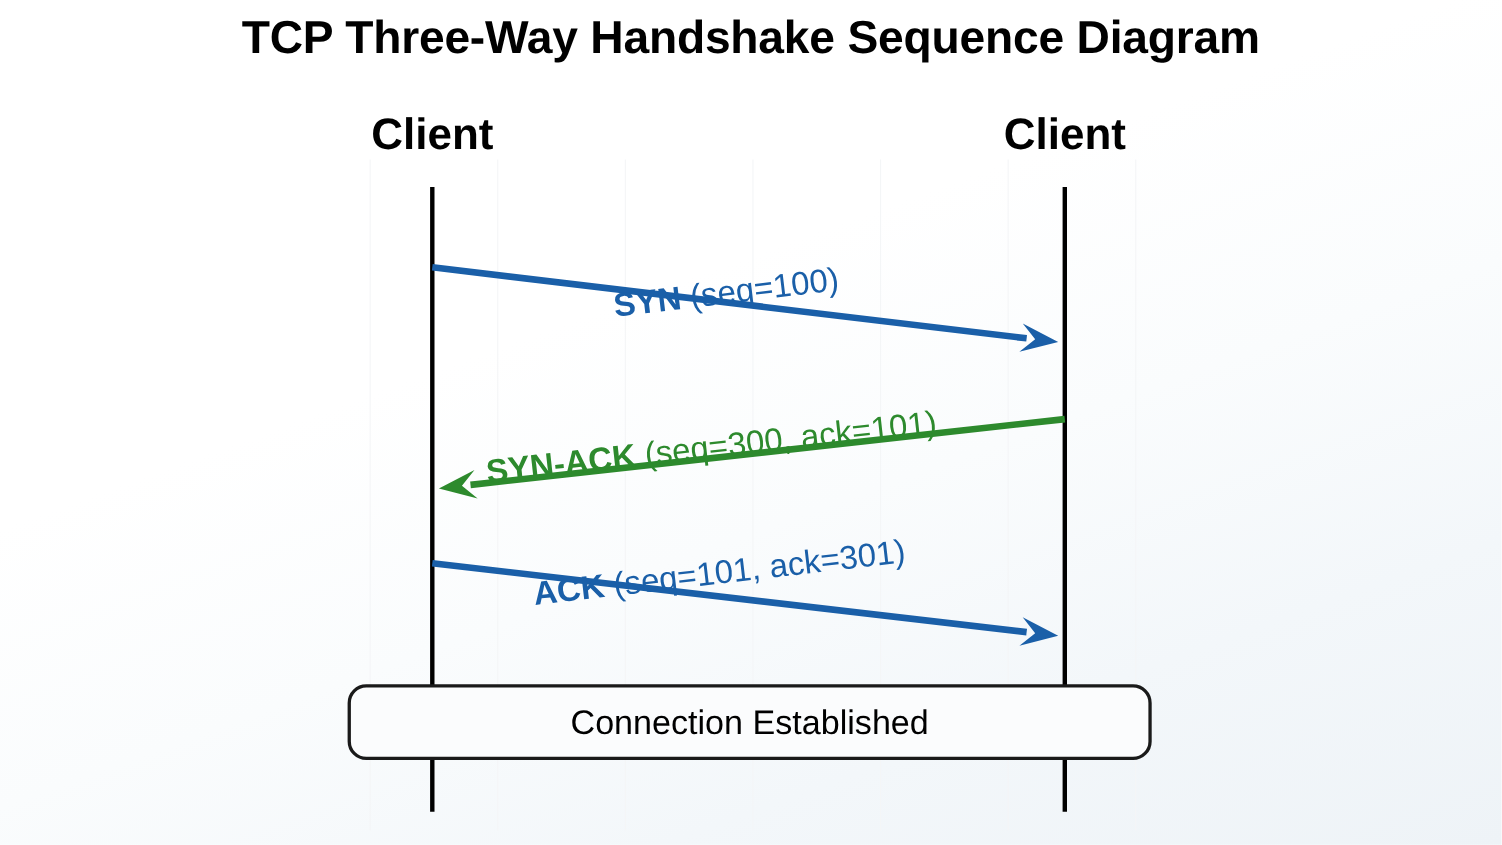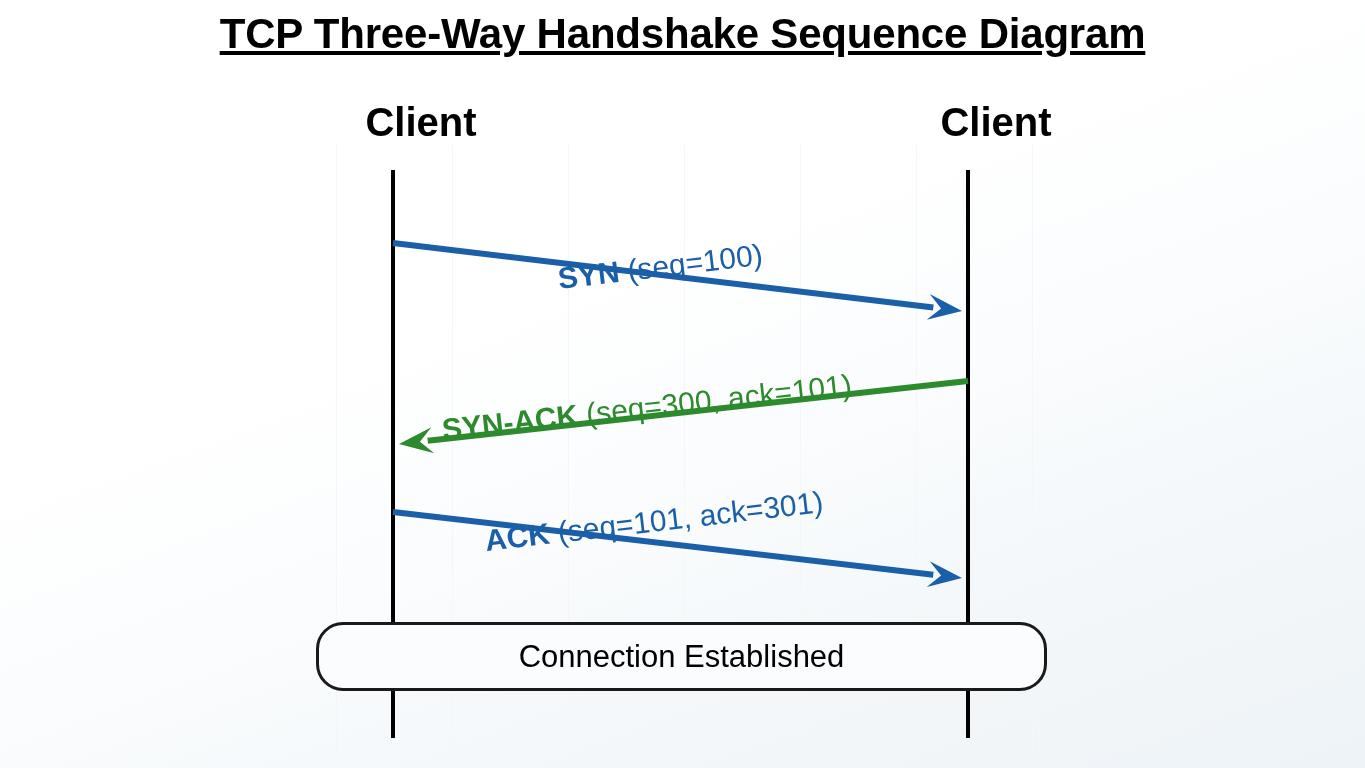--- a/index.html
+++ b/index.html
@@ -57,35 +57,33 @@
     left: 0;
     top: 10px;
     width: 1365px;
     text-align: center;
     font-size: 42px;
     font-weight: bold;
     color: #000000;
     letter-spacing: -0.2px;
     font-stretch: condensed;
     white-space: nowrap;
-    text-decoration: underline;
   }
 
   
   .participant {
     position: absolute;
     top: 100px;
     font-size: 40px;
     font-weight: bold;
     color: #000000;
     text-align: center;
     white-space: nowrap;
     transform: translateX(-50%);
     font-stretch: condensed;
-    margin-left: 28px;
   }
 
   
   .msg-label {
     position: absolute;
     white-space: nowrap;
     font-size: 30px;
     transform-origin: left bottom;
   }
   .msg-label .proto {
@@ -99,21 +97,21 @@
 
   
   #note-box {
     position: absolute;
     left: 316px;
     top: 622px;
     width: 731px;
     height: 69px;
     box-sizing: border-box;
     border: 3px solid #1a1a1a;
-    border-radius: 27px;
+    border-radius: 17px;
     background: #fbfcfd;
     display: flex;
     align-items: center;
     justify-content: center;
   }
   #note-text {
     font-size: 31px;
     color: #000000;
     font-weight: normal;
     font-stretch: condensed;

